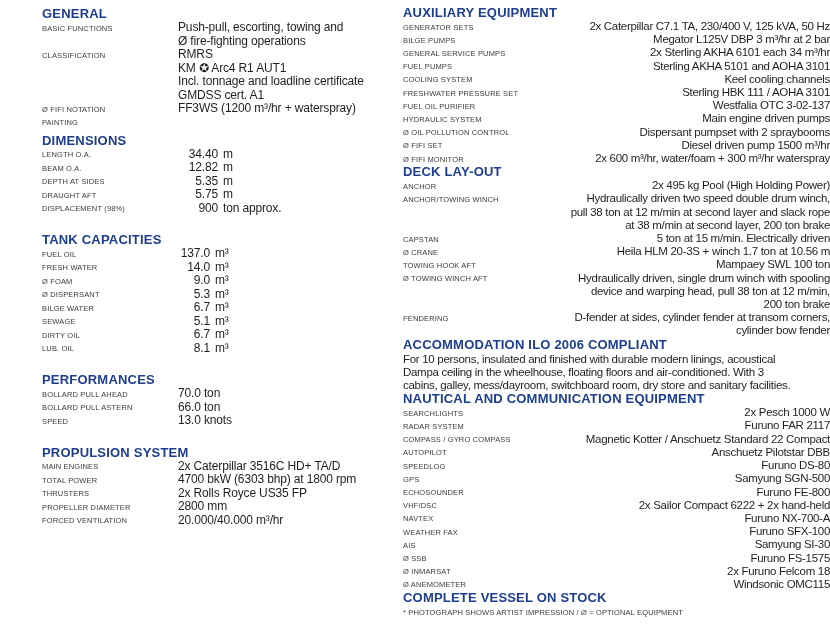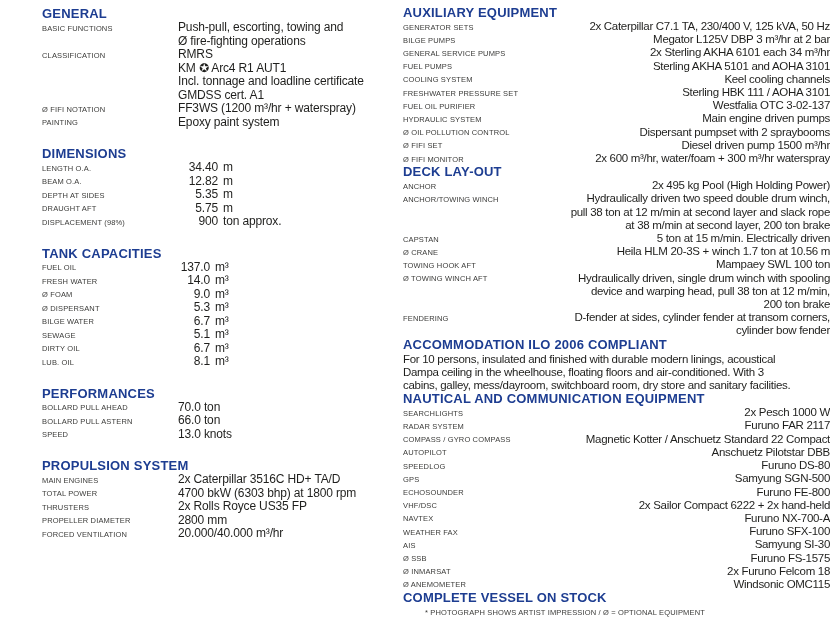--- a/index.html
+++ b/index.html
@@ -21,21 +21,21 @@
   .val { margin-left:136px; }
   .col-right .val { margin-left:134px;text-align:right; }
   .line { font-size:12px; letter-spacing:-0.15px; color:var(--value); line-height:13.5px;
          white-space:nowrap; }
   .col-right .line { font-size:11.5px; letter-spacing:-0.3px; line-height:13.2px; }
   .num  { display:inline-block; width:32px; text-align:right; }
   .s-dimensions .num { width:40px; }
   .unit { margin-left:5px; }
   .para { margin-top:1px; }
   .footnote { margin-top:3px; font-size:7.5px; color:var(--label); letter-spacing:0.15px;
-         white-space:nowrap;margin-left:22px; }
+         white-space:nowrap; }
 </style>
 </head>
 <body>
 
 <div class="sheet">
   <div class="col col-left" id="col-left">
       <div class="section s-general">
         <div class="section-title">GENERAL</div>
         <div class="row">
           <span class="label">BASIC FUNCTIONS</span>
@@ -54,23 +54,20 @@
           </div>
         </div>
         <div class="row">
           <span class="label">Ø FIFI NOTATION</span>
           <div class="val">
             <div class="line">FF3WS (1200 m³/hr + waterspray)</div>
           </div>
         </div>
         <div class="row">
           <span class="label">PAINTING</span>
-          <div class="val">
-            <div class="line">Epoxy paint system</div>
-          </div>
         </div>
       </div>
       <div class="section s-dimensions">
         <div class="section-title">DIMENSIONS</div>
         <div class="row">
           <span class="label">LENGTH O.A.</span>
           <div class="val">
             <div class="line"><span class="num">34.40</span><span class="unit">m</span></div>
           </div>
         </div>

